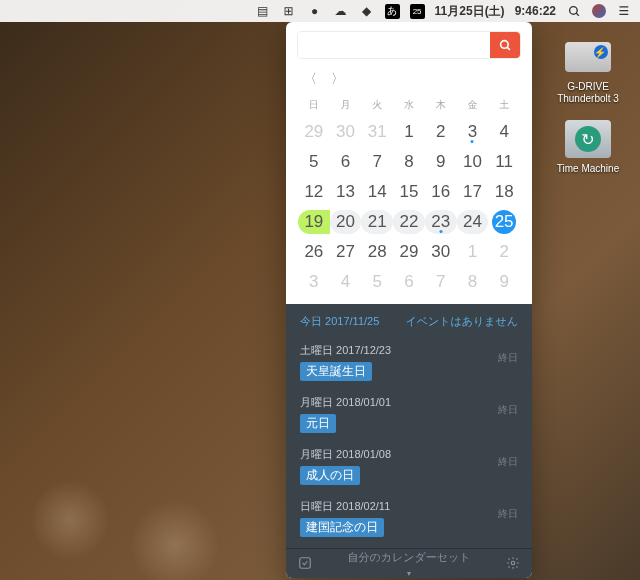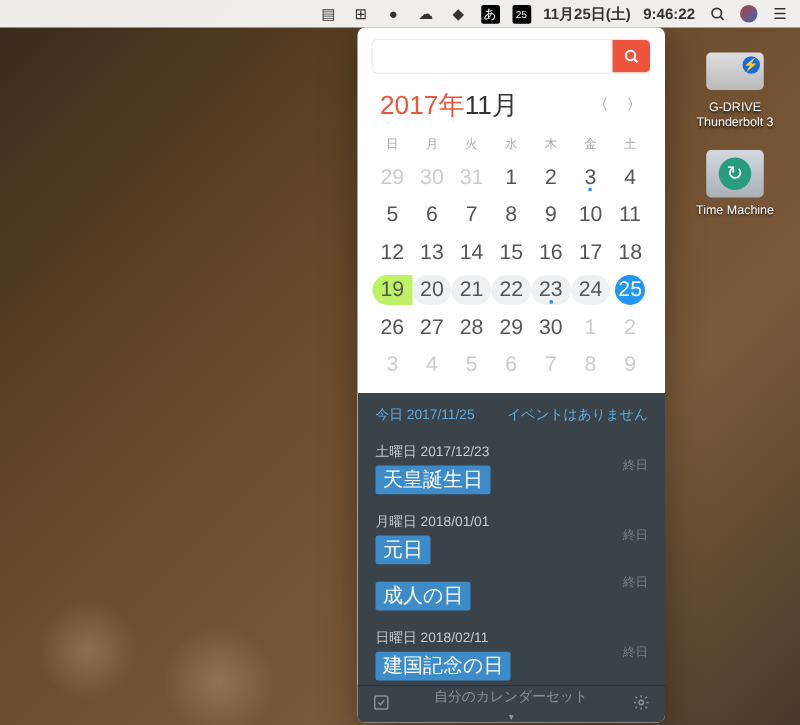--- a/index.html
+++ b/index.html
@@ -50,21 +50,21 @@
 .dow { text-align:center; font-size:10px; color:#aaa; padding: 2px 0; }
 .day { text-align:center; font-size:17px; color:#888; height:24px; line-height:24px; border-radius:12px; position:relative; }
 .day.inmonth { color:#555; }
 .day.dim { color:#ccc; }
 .day.today { background:#2196f3; color:#fff; font-weight:500; width:24px; margin:0 auto; }
 .day.dot::after { content:''; position:absolute; left:50%; bottom:1px; transform:translateX(-50%); width:3px; height:3px; background:#2196f3; border-radius:50%; }
 .events { flex:1; background:#3a424a; color:#cdd3d8; font-size:11px; overflow-y:auto; padding: 0 0 4px; }
 .ev-header { display:flex; justify-content:space-between; padding: 10px 14px 8px; color:#5dade2; font-size:11px; }
 .ev-item { padding: 6px 14px 8px; position:relative; }
 .ev-date { color:#c4cbd1; font-size:11px; margin-bottom:4px; }
-.ev-tag { display:inline-block; background:#3d8cc9; color:#fff; font-size:16px; padding:1px 6px; border-radius:2px; }
+.ev-tag { display:inline-block; background:#3d8cc9; color:#fff; font-size:12px; padding:1px 6px; border-radius:2px; }
 .ev-type { position:absolute; right:14px; bottom:24px; color:#7a8289; font-size:10px; }
 .footer { height: 30px; background:#3a424a; border-top:1px solid #2a3139; display:flex; align-items:center; justify-content:space-between; padding:0 12px; color:#8a929a; font-size:11px; }
 .footer .middle { display:flex; align-items:center; gap:4px;flex-direction:column; }
 .footer svg { stroke:#8a929a; }
 </style>
 </head>
 <body>
 
 <div class="wallpaper-blob" style="left:30px; top:480px; width:80px; height:80px;"></div>
 <div class="wallpaper-blob" style="left:130px; top:500px; width:90px; height:90px;"></div>
@@ -115,23 +115,20 @@
       <input class="search-input" placeholder="" style="">
       <button class="search-btn">
         <svg width="13" height="13" viewBox="0 0 24 24" fill="none" stroke="white" stroke-width="3">
             <circle cx="10" cy="10" r="7"></circle>
             <line x1="20" y1="20" x2="15" y2="15"></line>
           </svg>
       </button>
     </div>
   </div>
   <div class="monthrow">
-    <div class="monthtitle">
-      <span class="yr">2017年</span><span class="mn">11月</span>
-    </div>
     <div class="navbtns">
       <span>〈</span>
       <span>〉</span>
     </div>
   </div>
   <div class="cal-grid" id="calgrid">
       <div class="dow">日</div>
       <div class="dow">月</div>
       <div class="dow">火</div>
       <div class="dow">水</div>
@@ -182,21 +179,21 @@
       <div class="day dim">9</div>
     </div>
   <div class="events">
     <div class="ev-header">
       <span>今日 2017/11/25</span>
       <span>イベントはありません</span>
     </div>
     <div id="evlist">
         <div class="ev-item"><div class="ev-date">土曜日 2017/12/23</div><span class="ev-tag">天皇誕生日</span><span class="ev-type">終日</span></div>
         <div class="ev-item"><div class="ev-date">月曜日 2018/01/01</div><span class="ev-tag">元日</span><span class="ev-type">終日</span></div>
-        <div class="ev-item"><span class="ev-tag">成人の日</span><span class="ev-type">終日</span></div>
+        <div class="ev-item"><div class="ev-date">月曜日 2018/01/08</div><span class="ev-tag">成人の日</span><span class="ev-type">終日</span></div>
         <div class="ev-item"><div class="ev-date">日曜日 2018/02/11</div><span class="ev-tag">建国記念の日</span><span class="ev-type">終日</span></div>
         <div class="ev-item"></div>
       </div>
   </div>
   <div class="footer">
     <span>
       <svg width="14" height="14" viewBox="0 0 24 24" fill="none" stroke-width="2">
           <rect x="3" y="3" width="18" height="18" rx="3"></rect>
           <path d="M8 12l3 3 5-6"></path>
         </svg>

